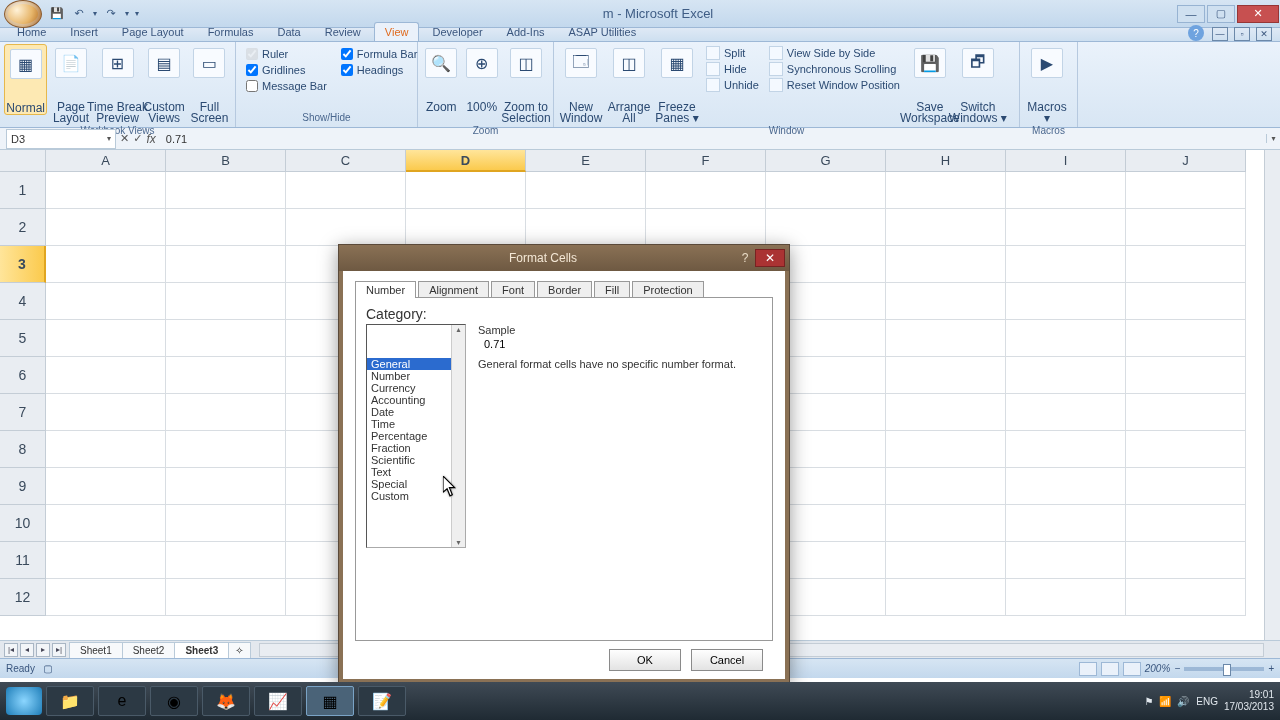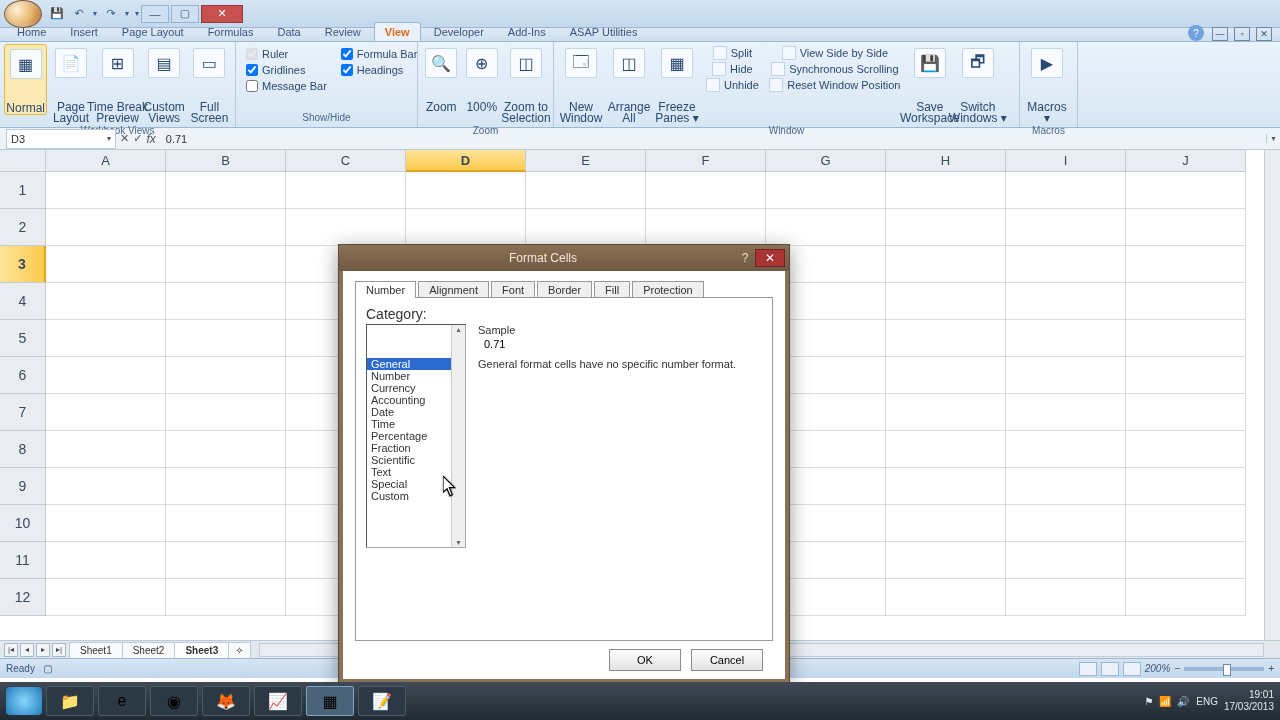--- a/index.html
+++ b/index.html
@@ -13,38 +13,38 @@
 .qat .qbtn { width:18px; height:18px; display:flex; align-items:center; justify-content:center; color:#3b5a82; }
 .qat .sep { width:6px; text-align:center; color:#3b5a82; font-size:8px; }
 .title { flex:1; text-align:center; color:#3f5d85; font-size:13px; }
 .winbtns { display:flex; }
 .winbtn { width:28px; height:18px; margin:0 1px; background:#cfe0f0; border:1px solid #97b3d2; display:flex; align-items:center; justify-content:center; color:#3a567e; font-size:11px; }
 .winbtn.close { background:#c75050; color:#fff; border-color:#963636; width:42px; }
 
 
 .tabsrow { height:14px; background:linear-gradient(#dfe9f5,#cddff0); display:flex; align-items:flex-end; padding:0 6px; border-bottom:1px solid #9db8d6; gap:2px; }
 .rtab { padding:3px 10px; color:#3a567e; font-size:11px; cursor:default; border:1px solid transparent; border-bottom:none; border-radius:3px 3px 0 0; }
-.rtab.active { background:#eaf1fa; border-color:#9db8d6; color:#e06a1e;font-weight:bold; }
+.rtab.active { background:#eaf1fa; border-color:#9db8d6; color:#e06a1e; }
 .tabsrow .spacer { flex:1; }
 .help-mini { width:16px; height:16px; border-radius:50%; background:#6fa3df; color:#fff; display:flex; align-items:center; justify-content:center; font-size:10px; margin-right:4px; }
 .mini-win { width:16px; height:14px; border:1px solid #6b88a9; margin:0 2px; display:flex; align-items:center; justify-content:center; font-size:9px; color:#3a567e; }
 
 
 .ribbon { height:86px; background:linear-gradient(#eaf2fb,#d8e6f4); display:flex; border-bottom:1px solid #9db8d6; }
 .group { border-right:1px solid #b6c9df; display:flex; flex-direction:column; padding:2px 4px 0; }
 .group-body { flex:1; display:flex; align-items:flex-start; gap:2px; }
 .group-label { height:16px; text-align:center; font-size:10px; color:#4a678e; padding:1px 0; }
 .bigbtn { width:46px; display:flex; flex-direction:column; align-items:center; padding-top:4px; gap:2px; color:#2b4a72; }
 .bigbtn .ic { width:32px; height:30px; background:#f8fbff; border:1px solid #c2d4e6; border-radius:2px; display:flex; align-items:center; justify-content:center; font-size:16px; }
 .bigbtn .lbl { font-size:12px; text-align:center; line-height:11px;margin-top:22px; }
 .bigbtn.sel { background:#fde9b3; border:1px solid #e6b84c; border-radius:3px; }
 .chklist { display:flex; flex-direction:column; gap:4px; padding:4px 6px; }
 .chk { display:flex; align-items:center; gap:4px; color:#2b4a72; white-space:nowrap; }
 .chk input { width:12px; height:12px; }
-.smallbtns { display:flex; flex-direction:column; gap:2px; padding:2px 4px;align-items:center; }
+.smallbtns { display:flex; flex-direction:column; gap:2px; padding:2px 4px; }
 .sbtn { display:flex; align-items:center; gap:4px; color:#2b4a72; white-space:nowrap; }
 .sbtn .sic { width:14px; height:14px; background:#f4f9ff; border:1px solid #c2d4e6; display:inline-block; }
 
 
 .fbar { height:22px; background:#eef3f9; border-bottom:1px solid #b9cad9; display:flex; align-items:center; }
 .namebox { width:110px; height:20px; border:1px solid #b9cad9; margin-left:6px; background:#fff; display:flex; align-items:center; padding:0 4px; justify-content:space-between; color:#333; }
 .namebox .dd { font-size:8px; color:#555; }
 .fxbtns { display:flex; padding:0 4px; gap:4px; color:#555; }
 .fx { font-style:italic; font-size:12px; }
 .fval { flex:1; padding:0 6px; color:#333; }
@@ -122,20 +122,21 @@
 <div class="titlebar">
   <div class="office-btn"></div>
   <div class="qat">
     <div class="qbtn">💾</div>
     <div class="qbtn">↶</div>
     <span class="sep">▾</span>
     <div class="qbtn">↷</div>
     <span class="sep">▾</span>
     <span class="sep">▾</span>
   </div>
+  <div class="title">m - Microsoft Excel</div>
   <div class="winbtns">
     <div class="winbtn">—</div>
     <div class="winbtn">▢</div>
     <div class="winbtn close">✕</div>
   </div>
 </div>
 
 <div class="tabsrow">
   <div class="rtab">Home</div>
   <div class="rtab">Insert</div>

